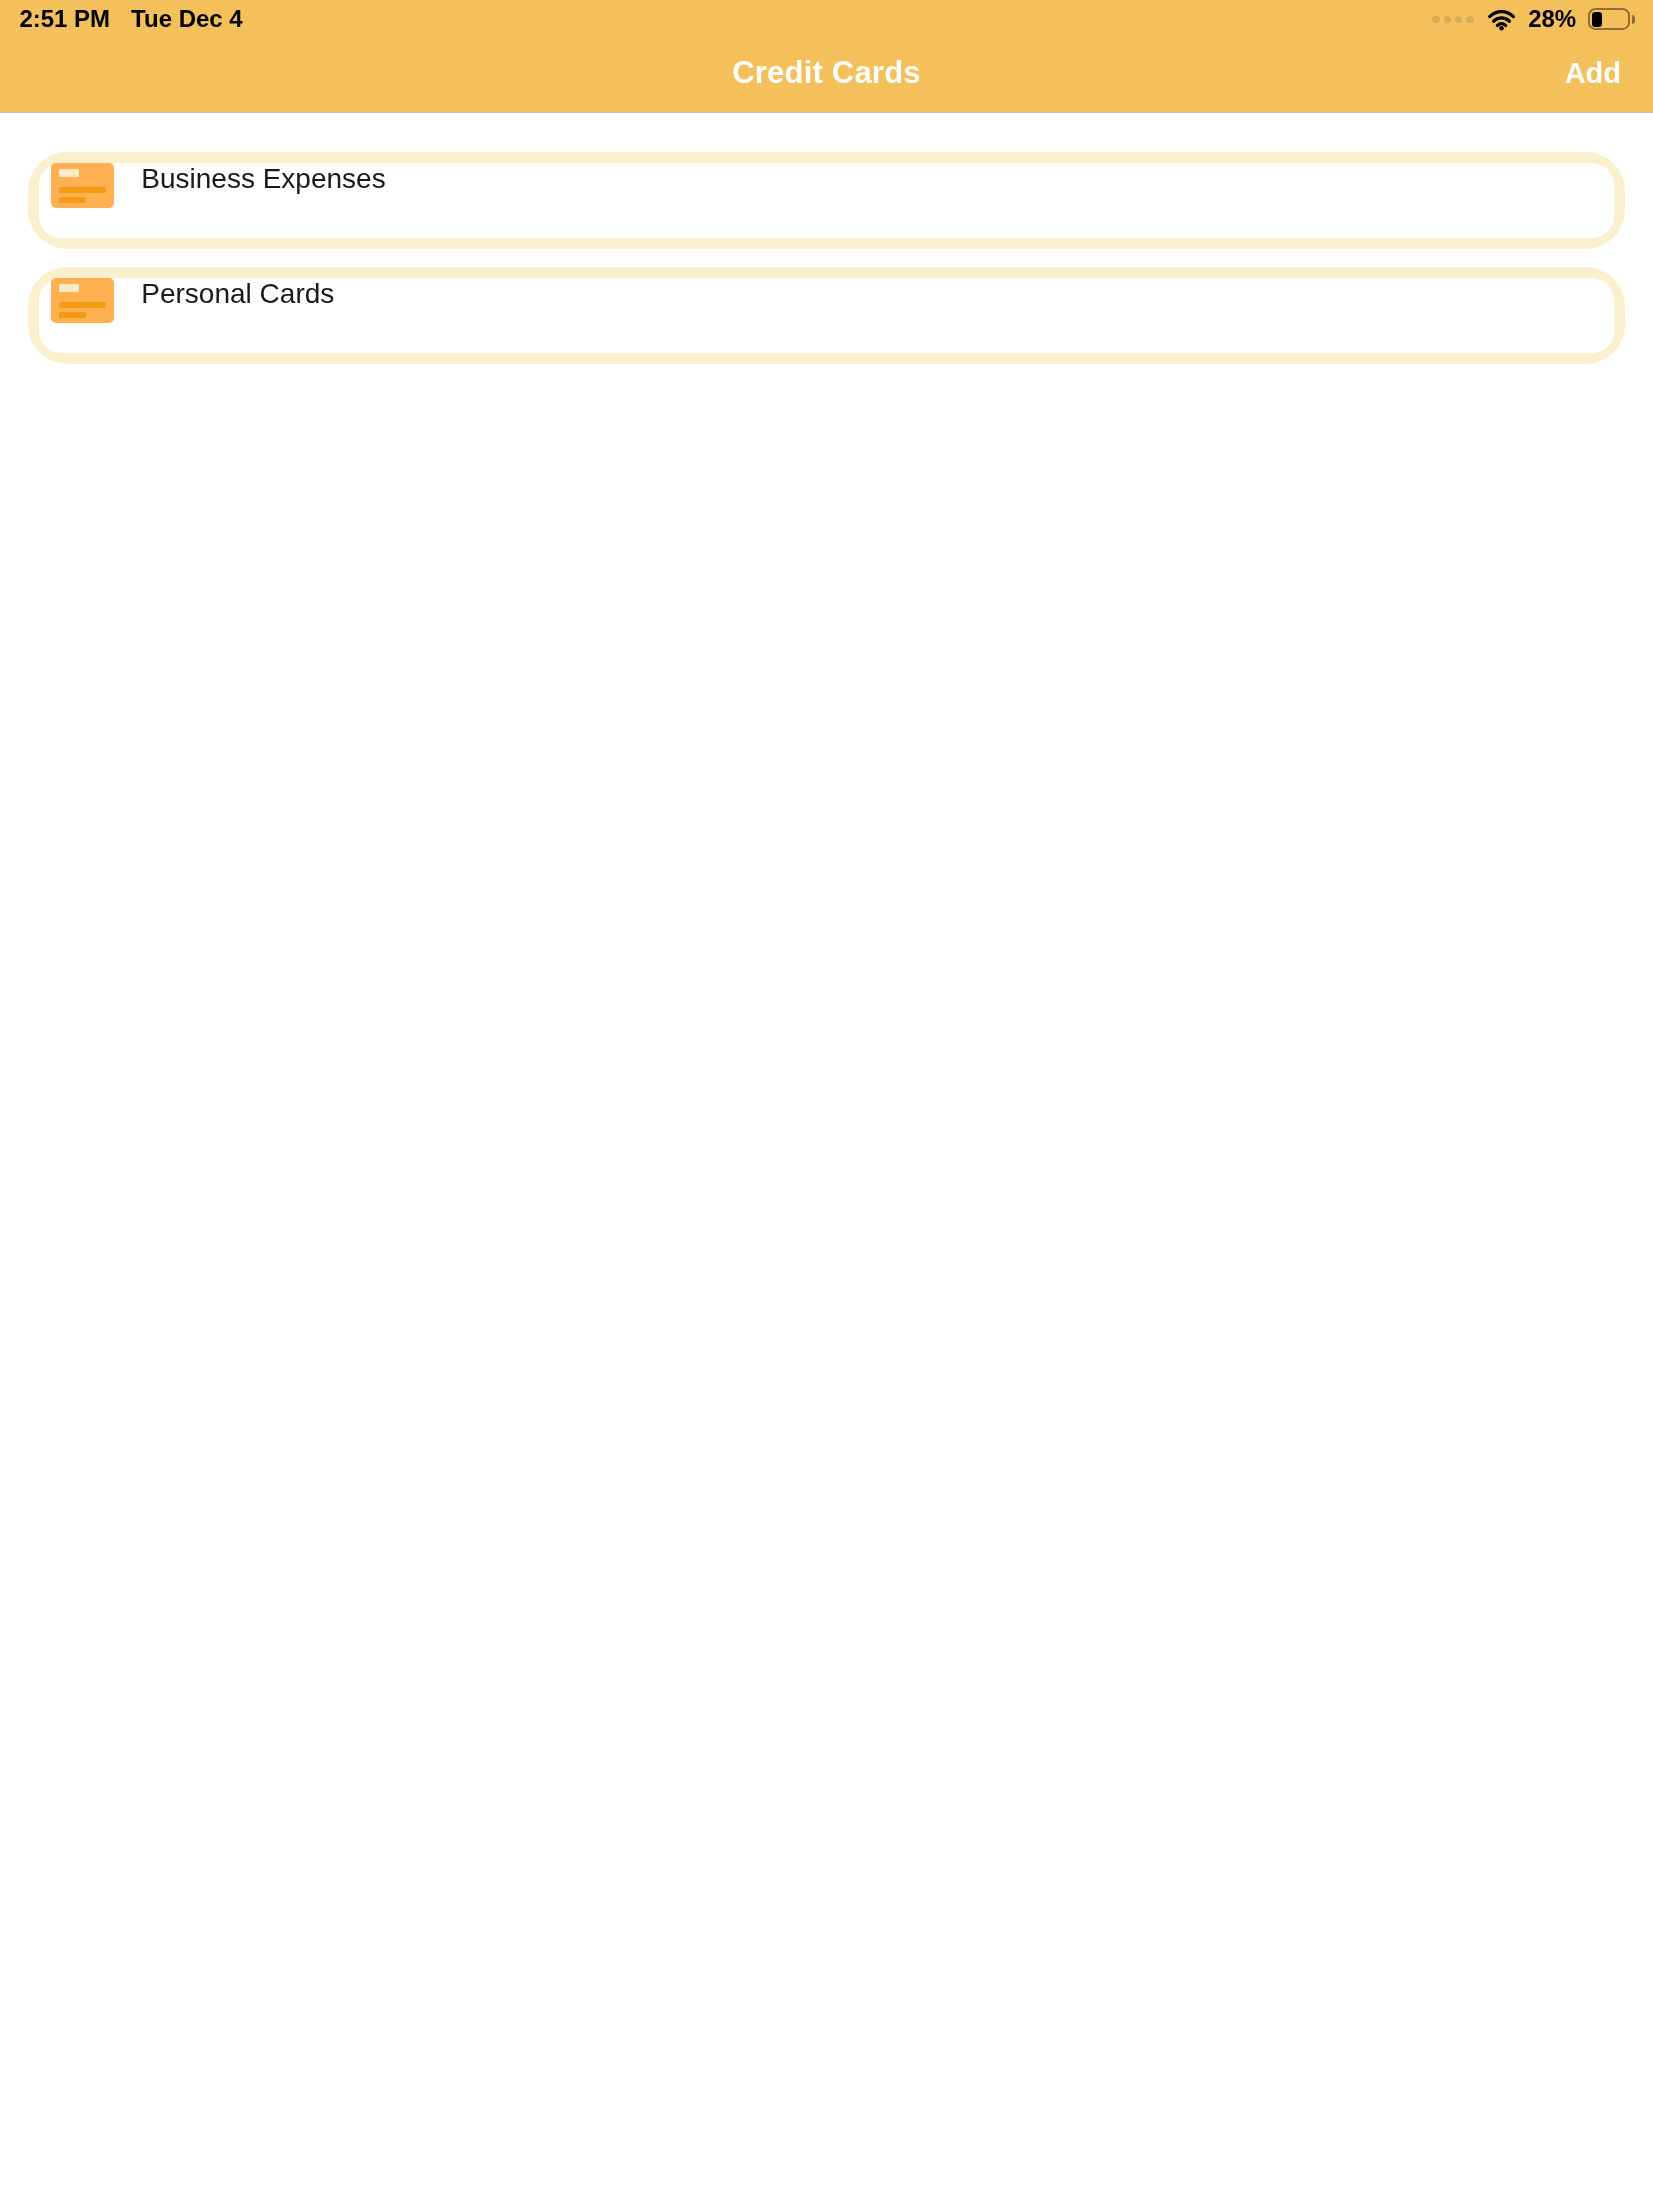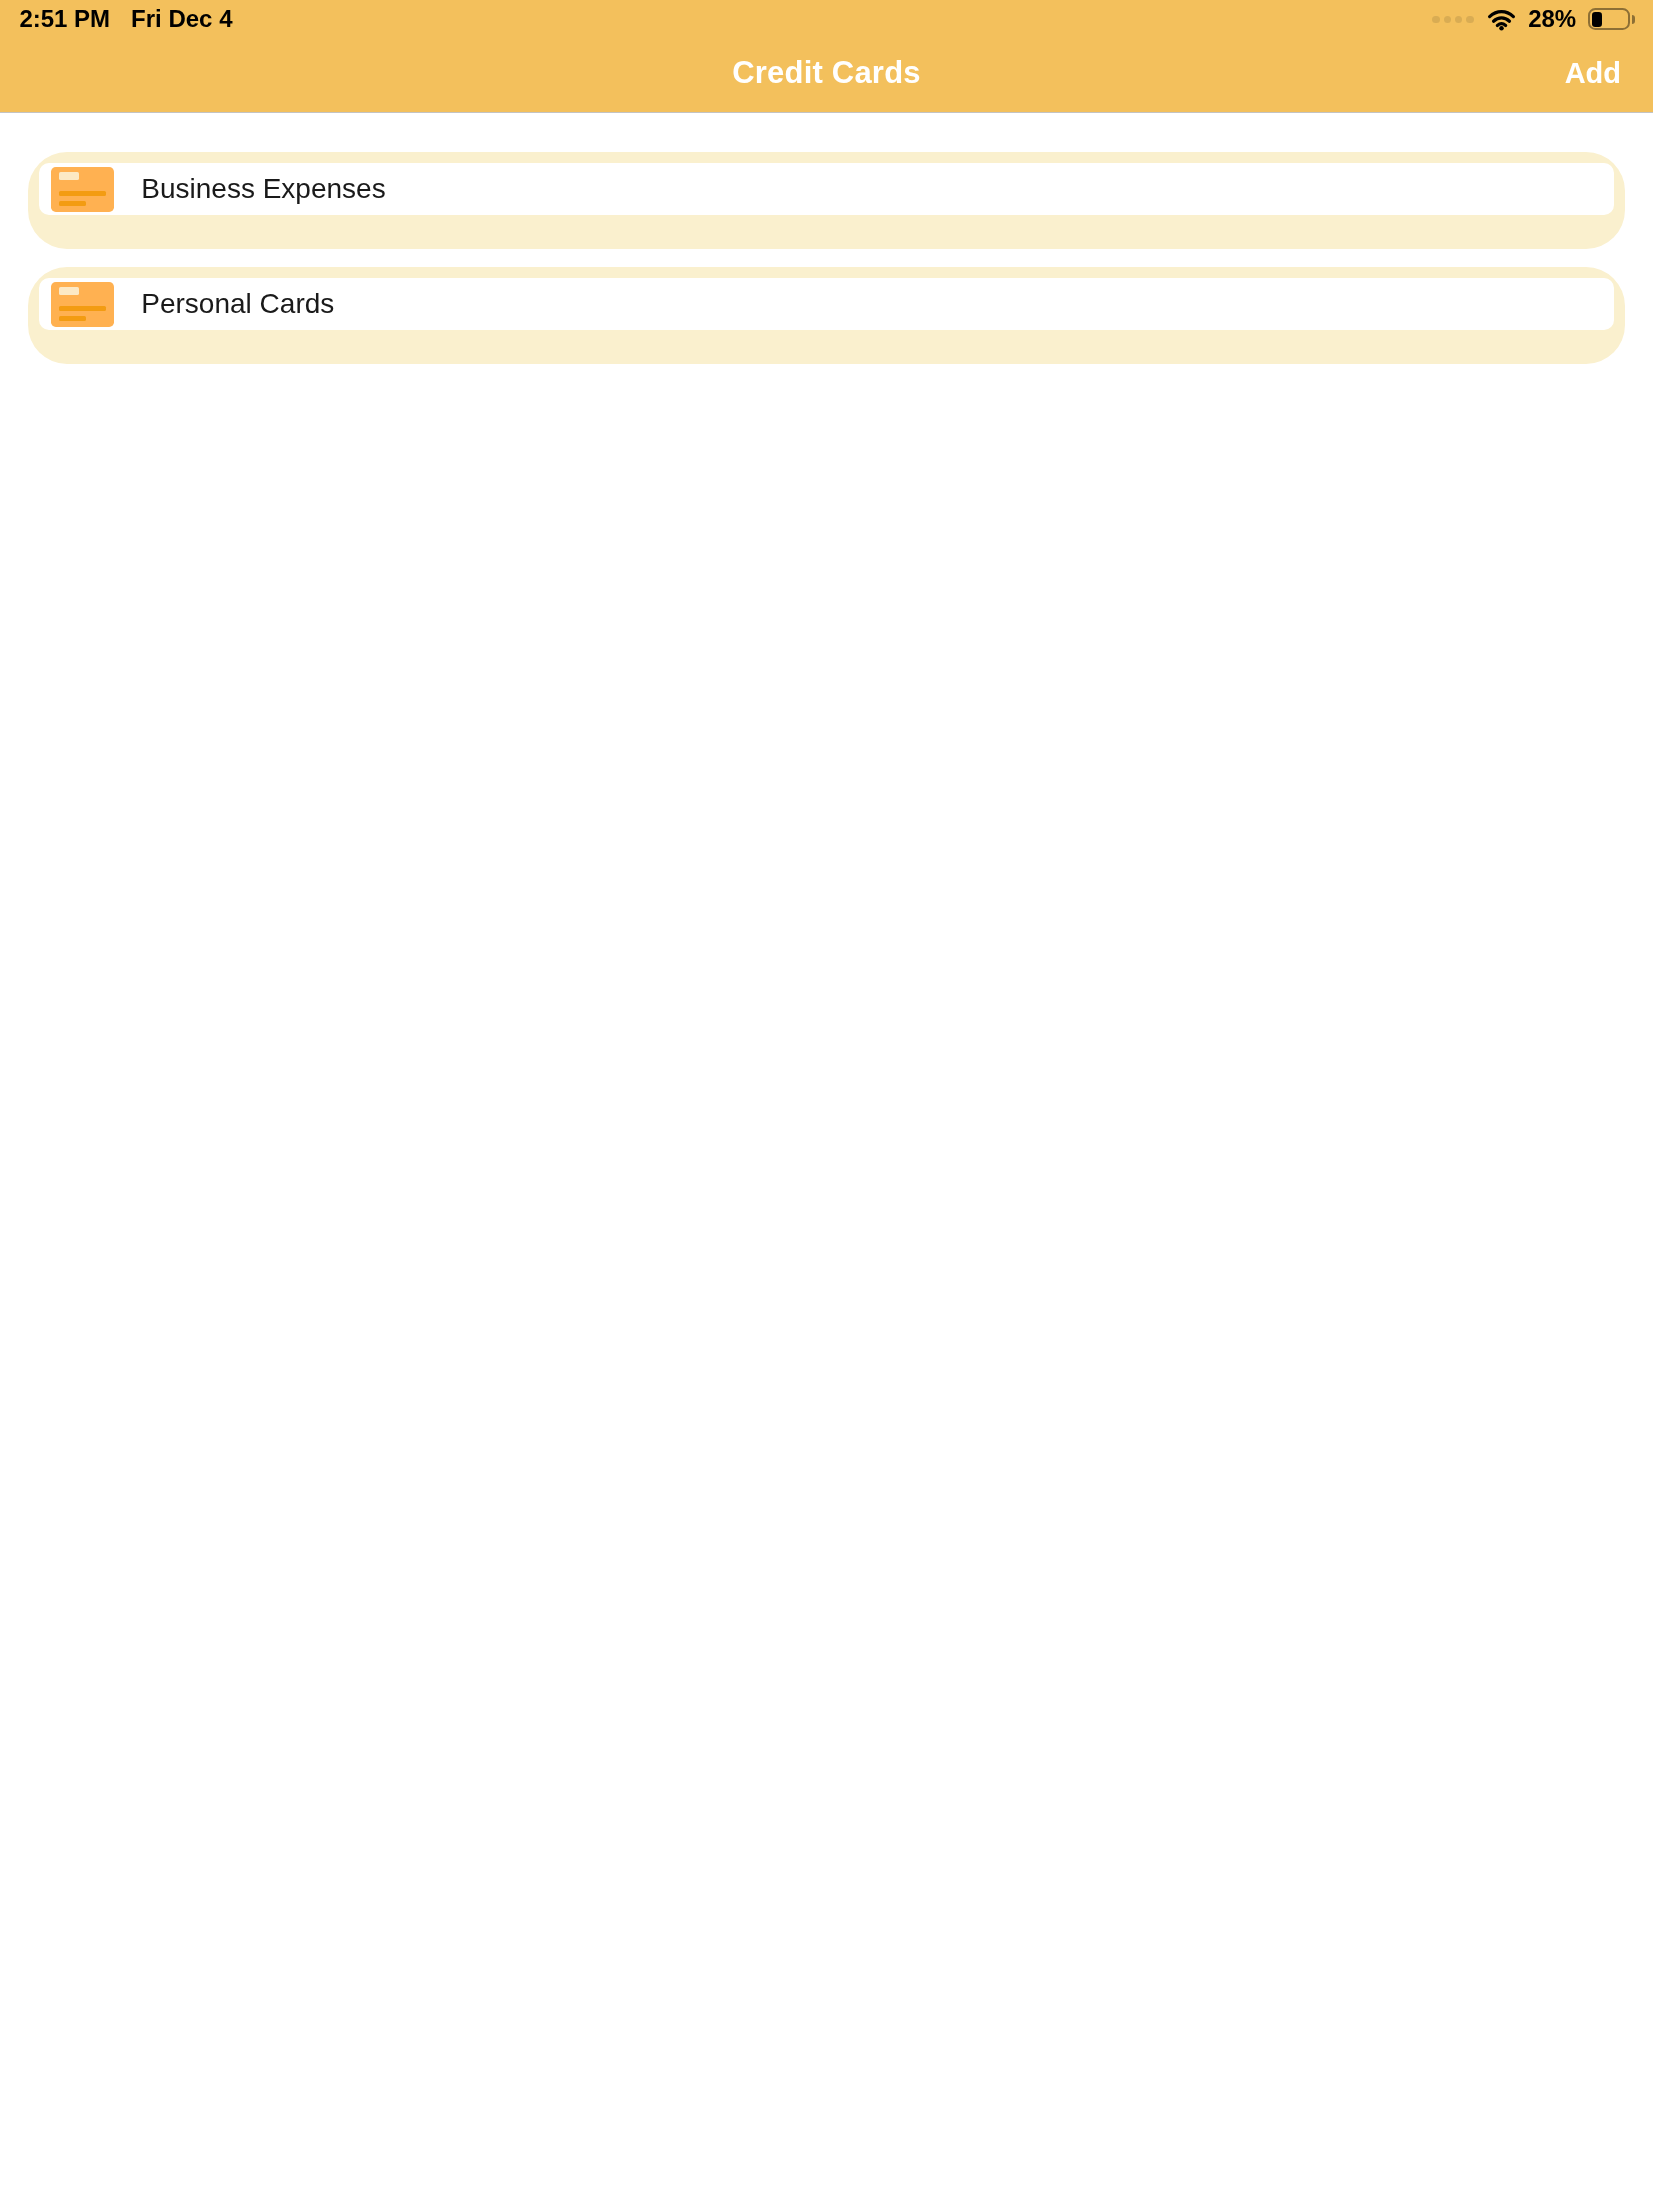--- a/index.html
+++ b/index.html
@@ -97,24 +97,24 @@
     display:flex; flex-direction:column; gap:18px;
   }
   .row{
     height:97px;
     background:var(--ring);
     border-radius:39px;
     padding:11.3px;
     cursor:pointer;
   }
   .row-inner{
-    height:52px;
+    height:75px;
     background:#FFFFFF;
-    border-radius:10px;
-    display:flex; align-items:center;
+    border-radius:22px;
+    display:flex; align-items:flex-start;
     padding-left:12px;
   }
   .card-icon{
     position:relative;
     width:63px; height:45px;
     background:var(--card-body);
     border-radius:4.8px;
     flex:0 0 auto;
     margin-right:27px;
   }
@@ -145,21 +145,21 @@
 </head>
 <body>
 
 <div class="screen">
 
   <div class="header">
 
     <div class="status-bar">
       <div class="status-left">
         <span>2:51 PM</span>
-        <span>Fri Dec 4</span>
+        <span>Tue Dec 4</span>
       </div>
       <div class="status-right">
         <div class="cell-dots">
           <span></span>
             <span></span>
             <span></span>
             <span></span>
         </div>
         <svg class="wifi" width="29" height="22.6" viewBox="0 0 24 19">
           <path d="M2 7.2 C 8 1.6 16 1.6 22 7.2" stroke="#000" stroke-width="2.7" fill="none" stroke-linecap="round"></path>

